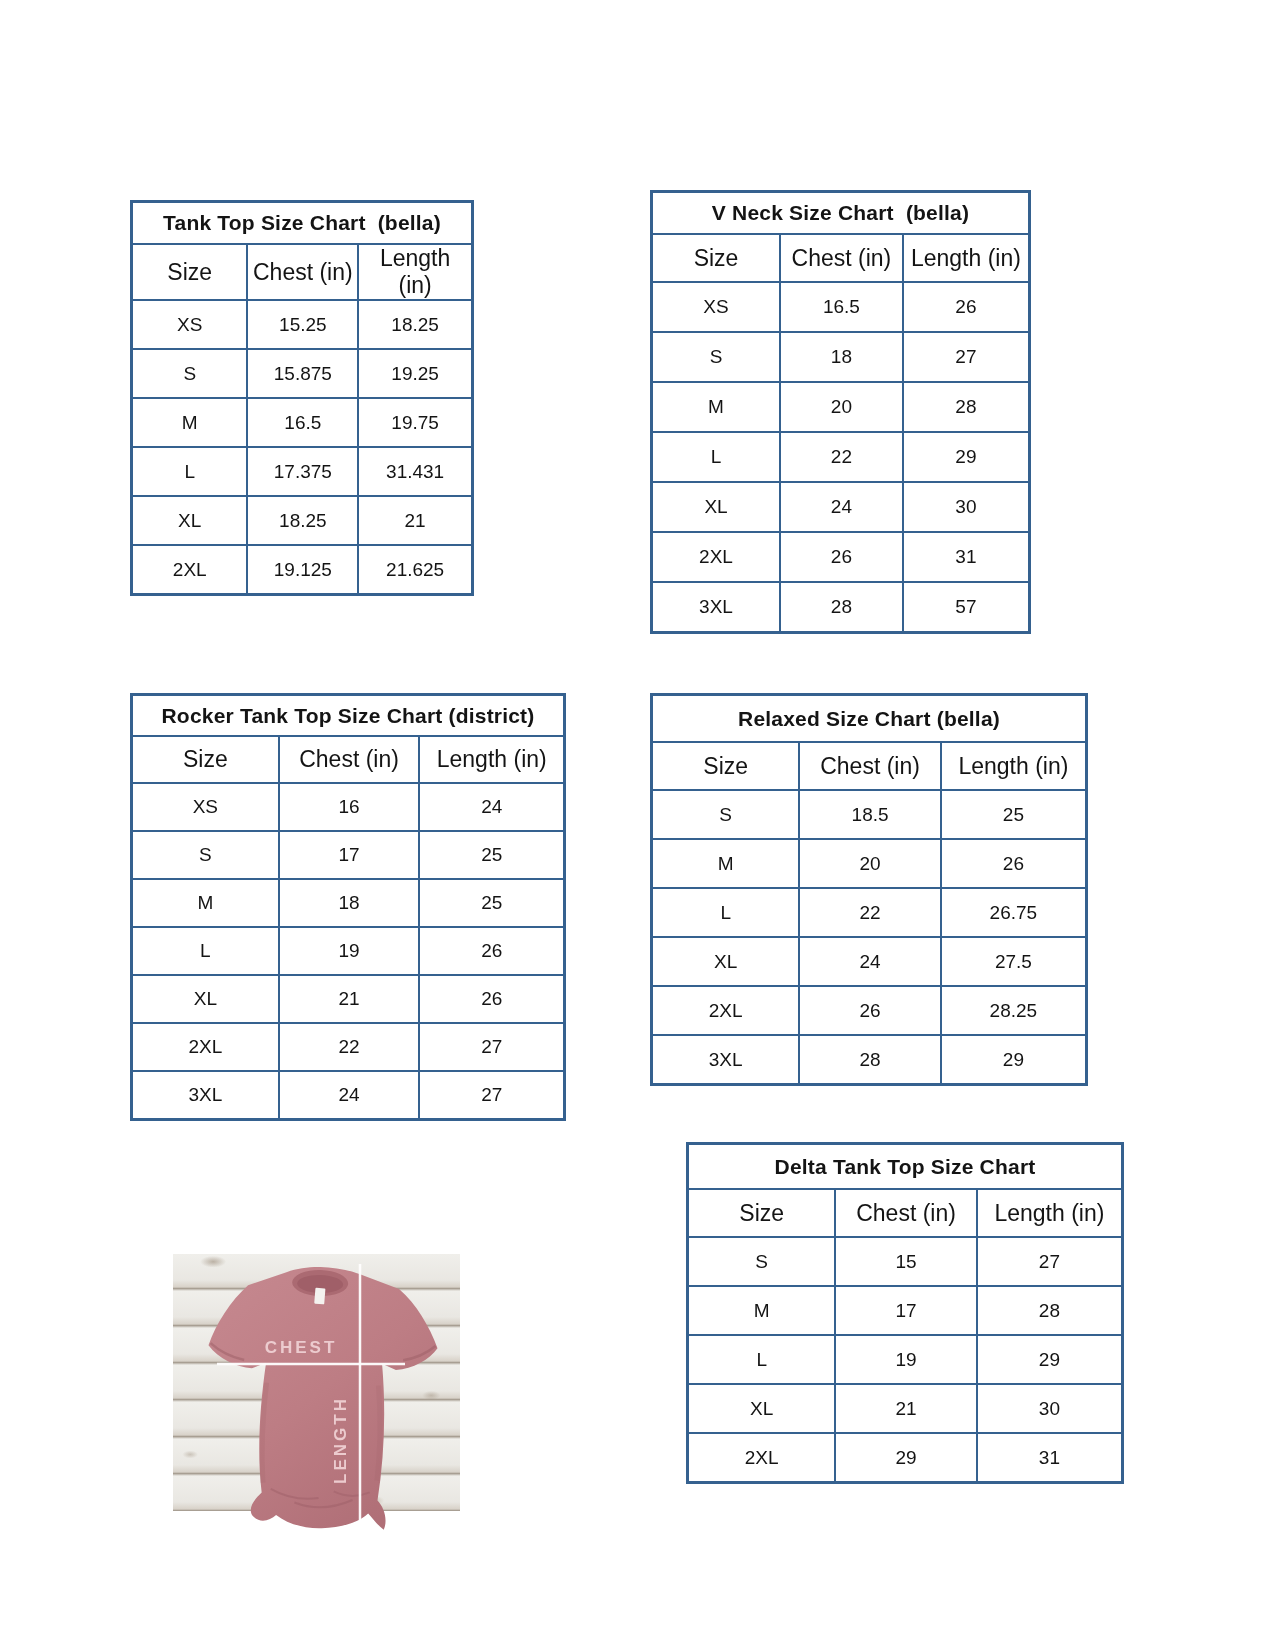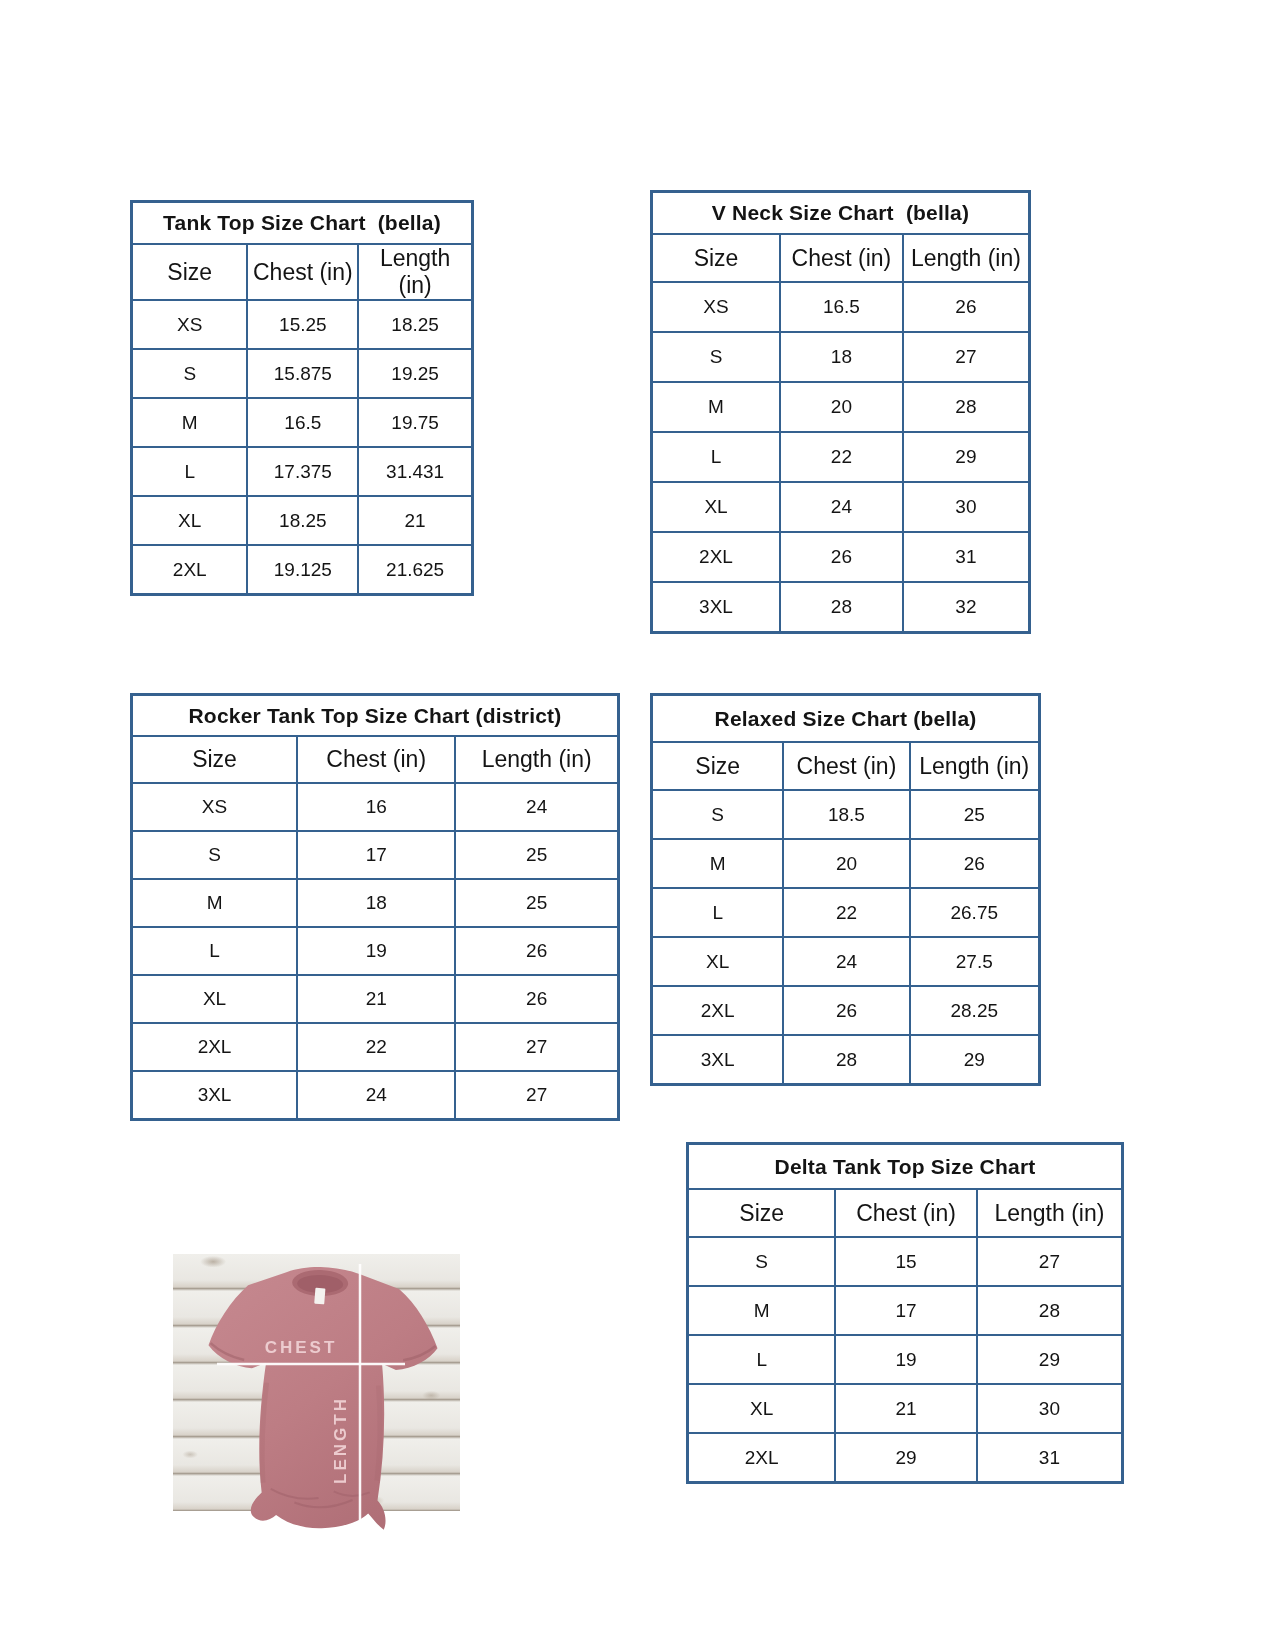--- a/index.html
+++ b/index.html
@@ -31,22 +31,22 @@
     font-size:21px;
     height:var(--titleH);
     white-space:pre-wrap;
     letter-spacing:0.2px;
   }
   .header-cell{font-size:23px;height:var(--headH);}
   .data-cell{font-size:19px;height:var(--rowH);}
 
   #t1{left:130px;top:200px;width:344px;--titleH:40px;--headH:46px;--rowH:47px;}
   #t2{left:650px;top:190px;width:381px;--titleH:40px;--headH:46px;--rowH:48px;}
-  #t3{left:130px;top:693px;width:490px;--titleH:39px;--headH:45px;--rowH:46px;}
-  #t4{left:650px;top:693px;width:391px;--titleH:45px;--headH:46px;--rowH:47px;}
+  #t3{left:130px;top:693px;width:436px;--titleH:39px;--headH:45px;--rowH:46px;}
+  #t4{left:650px;top:693px;width:438px;--titleH:45px;--headH:46px;--rowH:47px;}
   #t5{left:650px;top:1142px;width:438px;margin-left:36px;--titleH:43px;--headH:46px;--rowH:47px;}
 
   .photo{
     position:absolute;
     left:173px;top:1254px;width:287px;height:257px;
     background:
       radial-gradient(ellipse 20px 9px at 14% 3%, rgba(125,105,82,.45), transparent 65%),
       radial-gradient(ellipse 14px 7px at 90% 55%, rgba(125,105,82,.30), transparent 65%),
       radial-gradient(ellipse 16px 8px at 70% 96%, rgba(150,125,95,.35), transparent 65%),
       radial-gradient(ellipse 12px 6px at 6% 78%, rgba(125,105,82,.30), transparent 65%),
@@ -160,21 +160,21 @@
             <td class="data-cell">30</td>
           </tr>
           <tr>
             <td class="data-cell">2XL</td>
             <td class="data-cell">26</td>
             <td class="data-cell">31</td>
           </tr>
           <tr>
             <td class="data-cell">3XL</td>
             <td class="data-cell">28</td>
-            <td class="data-cell">32</td>
+            <td class="data-cell">57</td>
           </tr>
         </tbody>
       </table>
   </div>
 
   <div class="chart" id="t3">
     <table>
       <colgroup>
           <col style="width:34%">
           <col style="width:32.5%">

